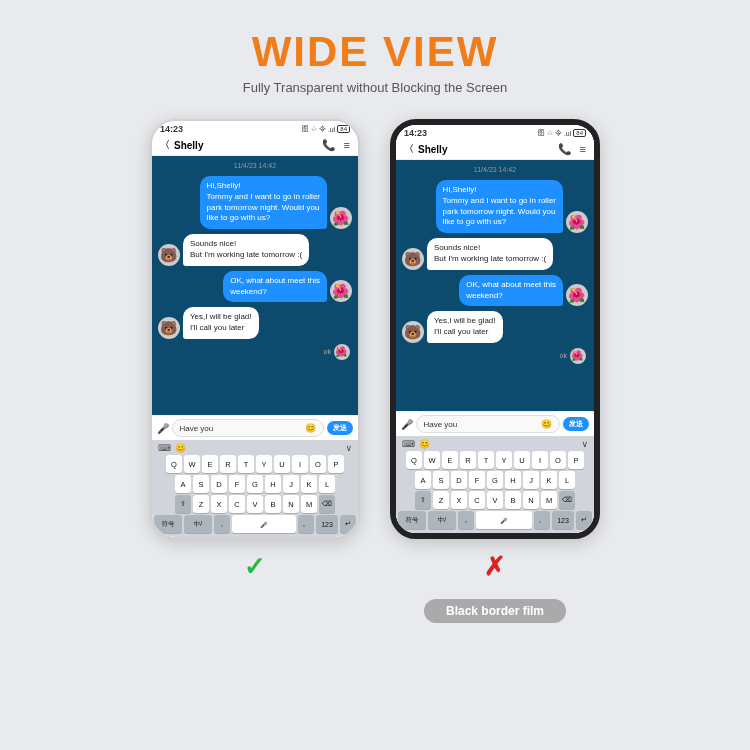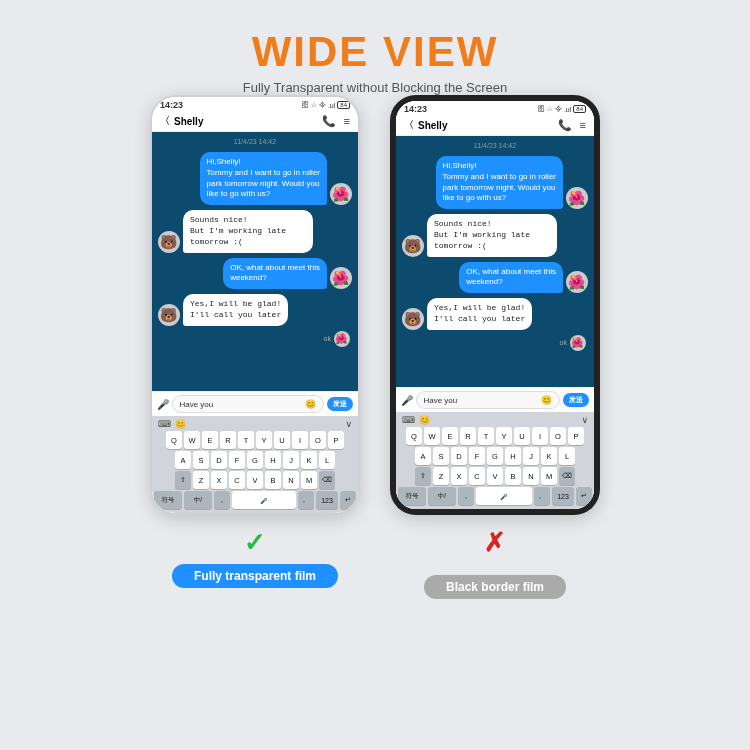--- a/index.html
+++ b/index.html
@@ -10,40 +10,41 @@
       font-family: -apple-system, BlinkMacSystemFont, 'Segoe UI', sans-serif;
       display: flex;
       flex-direction: column;
       align-items: center;
       overflow: hidden;
     }
 
     .header {
       text-align: center;
       margin-top: 28px;
-      margin-bottom: 0;
+      margin-bottom: 6px;
     }
     .header-title {
       font-size: 42px;
       font-weight: 900;
       color: #f07d1a;
       letter-spacing: 2px;
     }
     .header-subtitle {
       font-size: 13px;
       color: #555;
       margin-top: 4px;
       font-weight: 400;
     }
 
     .phones-row {
       display: flex;
       flex-direction: row;
       align-items: flex-start;
       gap: 30px;
+      margin-top: 18px;
     }
 
     
     .phone-outer {
       position: relative;
     }
 
     
     .phone-frame {
       width: 210px;
@@ -148,21 +149,20 @@
     }
     .bubble.sent-bubble {
       background: #1e90ff;
       color: #fff;
       border-bottom-right-radius: 3px;
     }
     .bubble.received-bubble {
       background: #fff;
       color: #222;
       border-bottom-left-radius: 3px;
-      font-family: Liberation Mono, monospace;
     }
 
     
     .ok-row {
       display: flex;
       justify-content: flex-end;
       align-items: center;
       gap: 3px;
       padding-right: 2px;
       font-size: 7px;
@@ -557,19 +557,18 @@
           </div>
         </div>
       </div>
     </div>
   </div>
 </div>
 
 <div class="phone-label-row">
   <div class="phone-label">
     <div class="check-icon">✓</div>
-    <div class="label-badge badge-blue">Fully transparent film</div>
   </div>
   <div class="phone-label">
     <div class="cross-icon">✗</div>
     <div class="label-badge badge-gray">Black border film</div>
   </div>
 </div>
 
 </body></html>

